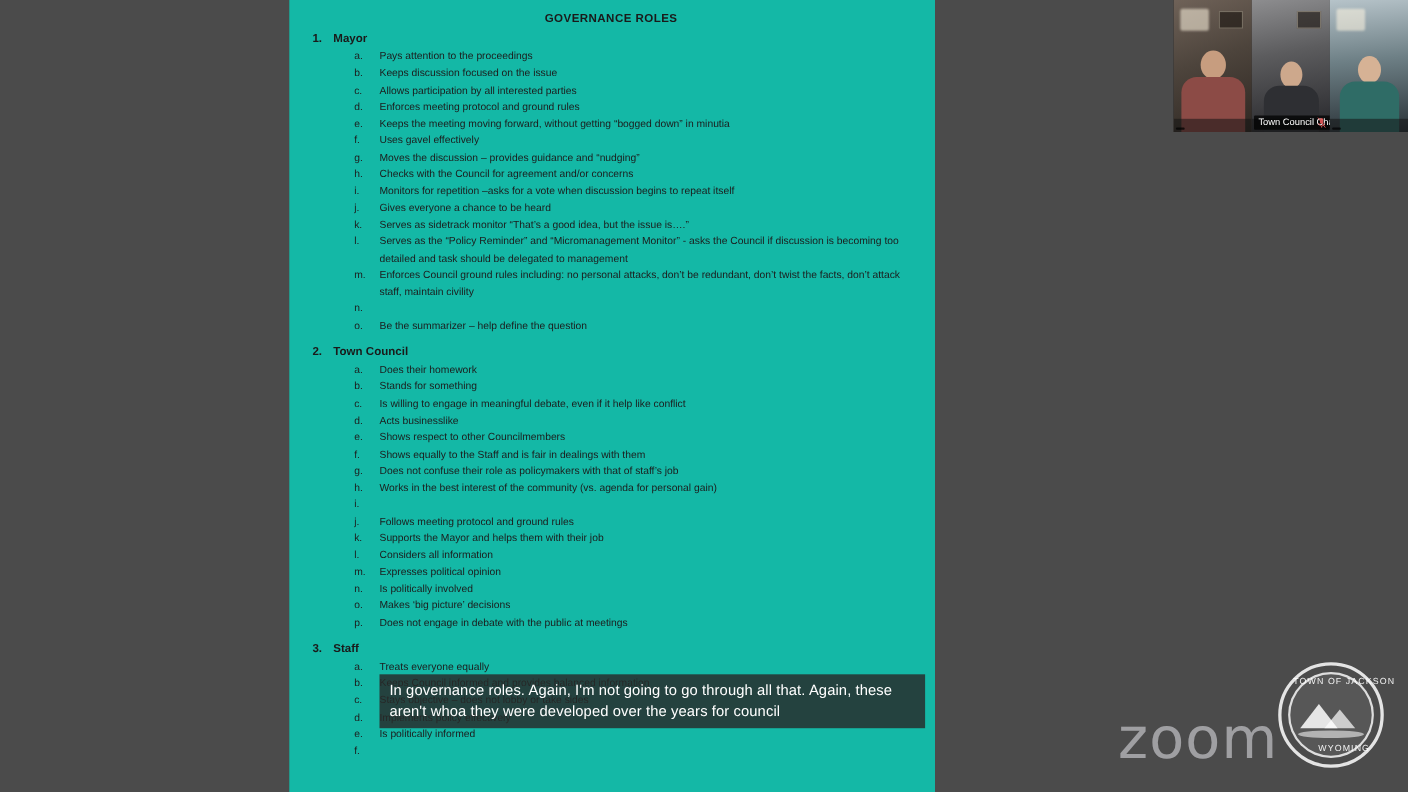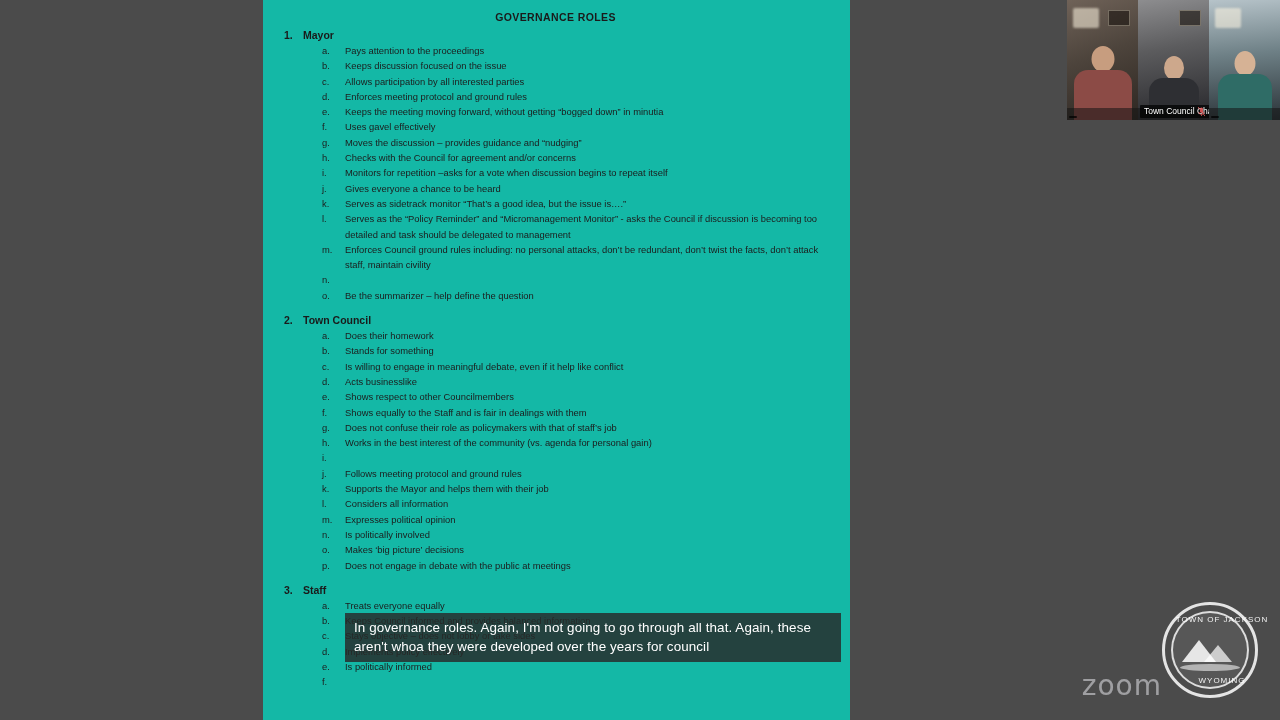--- a/index.html
+++ b/index.html
@@ -158,21 +158,21 @@
     line-height: 19px;
     padding: 5px 9px 6px 9px;
     letter-spacing: .1px;
   }
 
   
   #zoom-wm {
     position: absolute;
     right: 118px; bottom: 18px;
     color: rgba(230,230,235,.55);
-    font-size: 28px;
+    font-size: 52px;
     letter-spacing: 1px;
     font-family: "DejaVu Sans", sans-serif;
   }
 
   
   #seal {
     position: absolute;
     right: 22px; bottom: 22px;
     width: 96px; height: 96px;
   }

